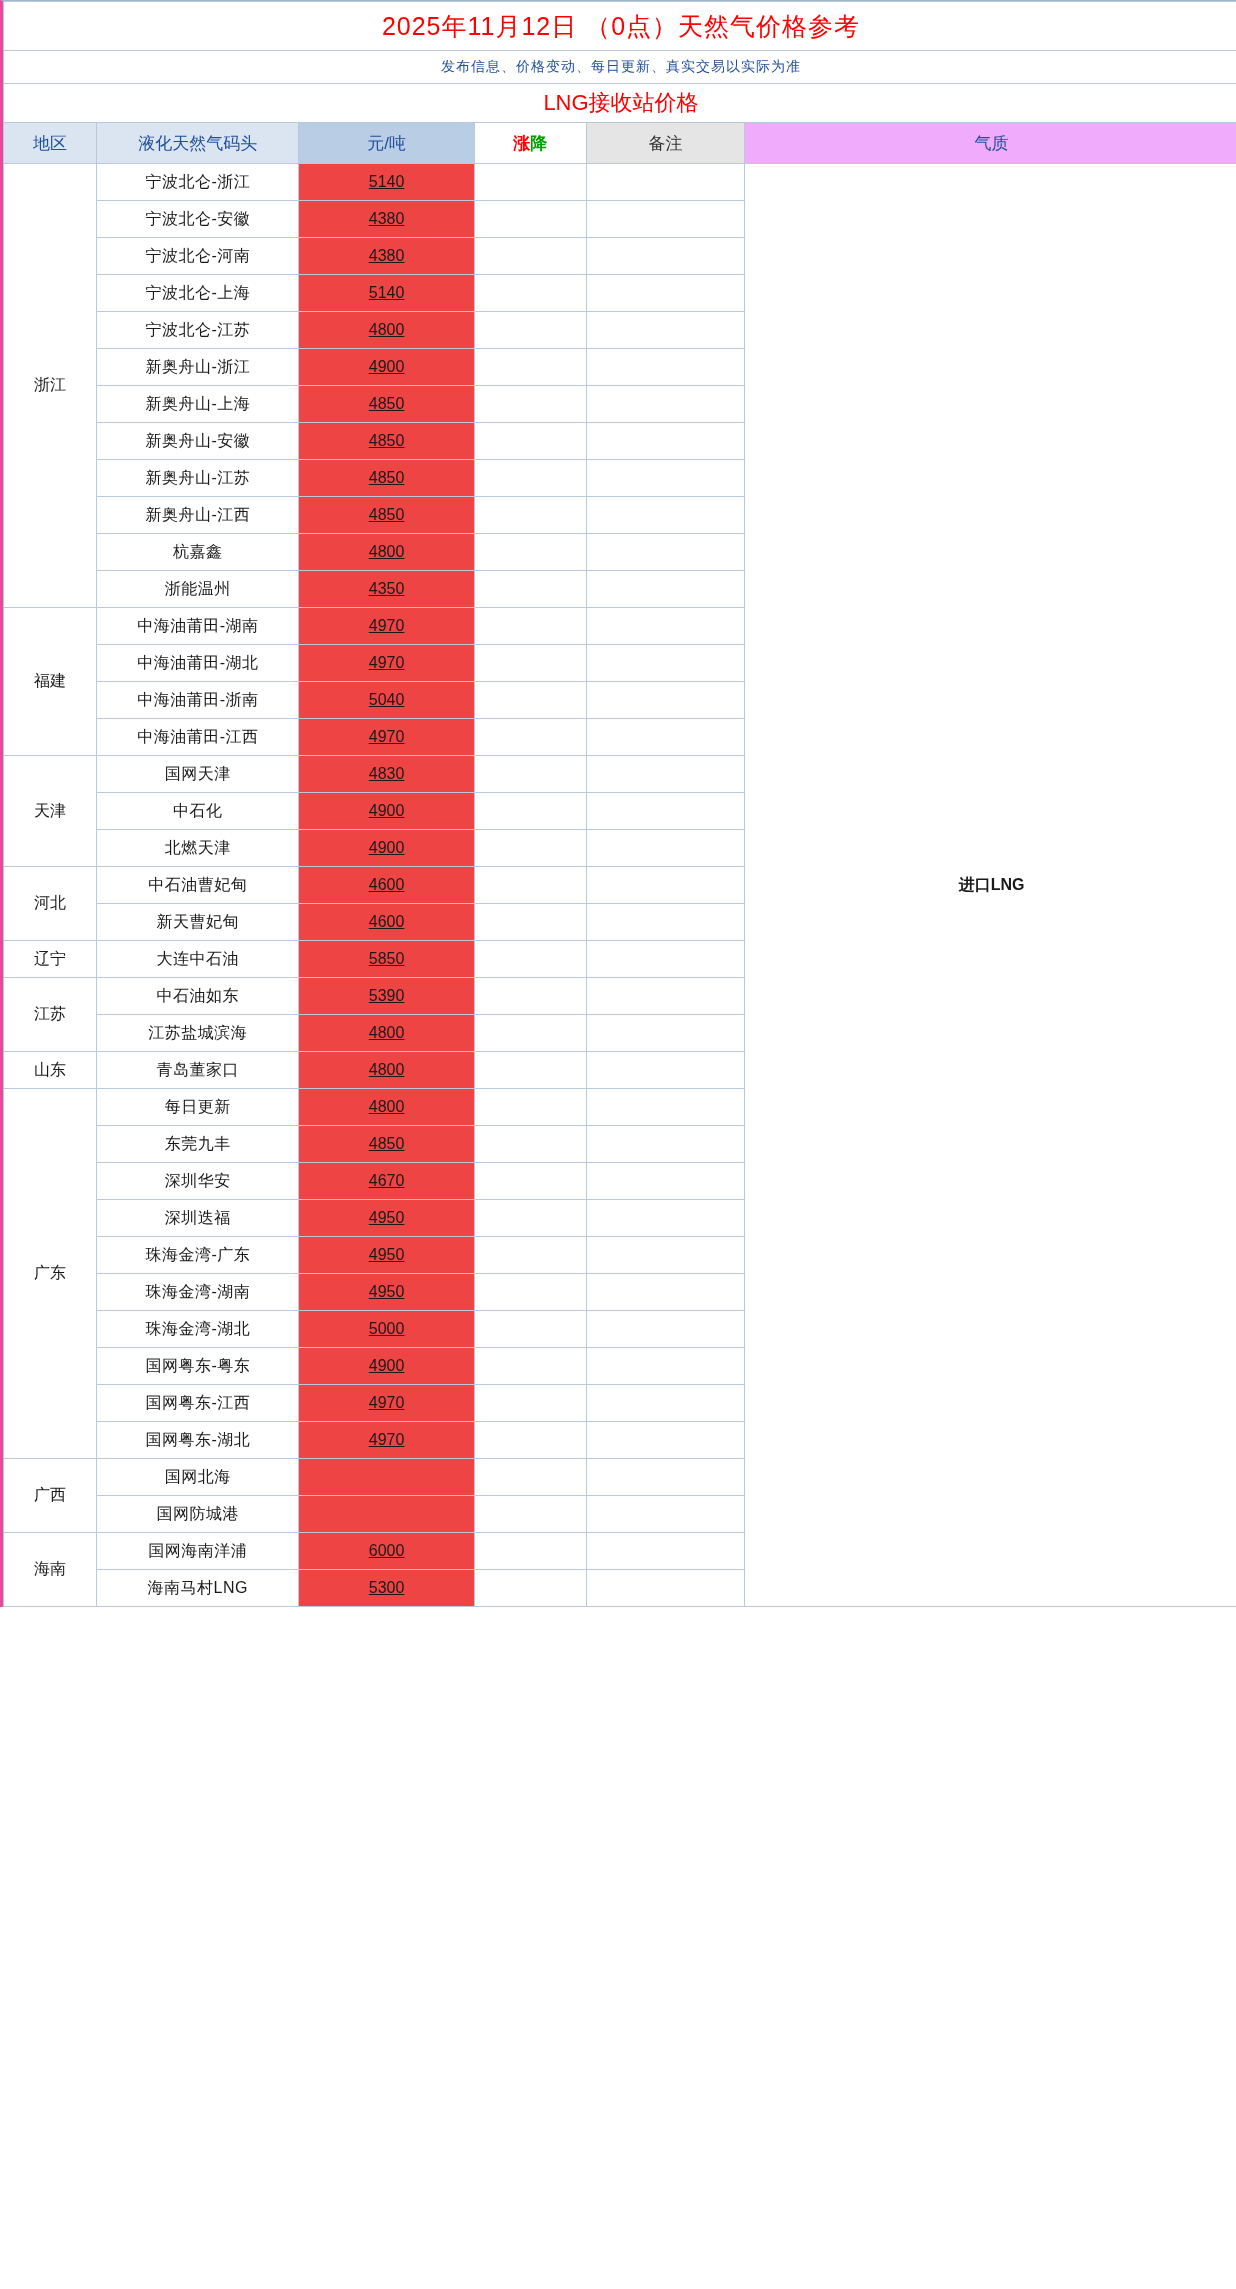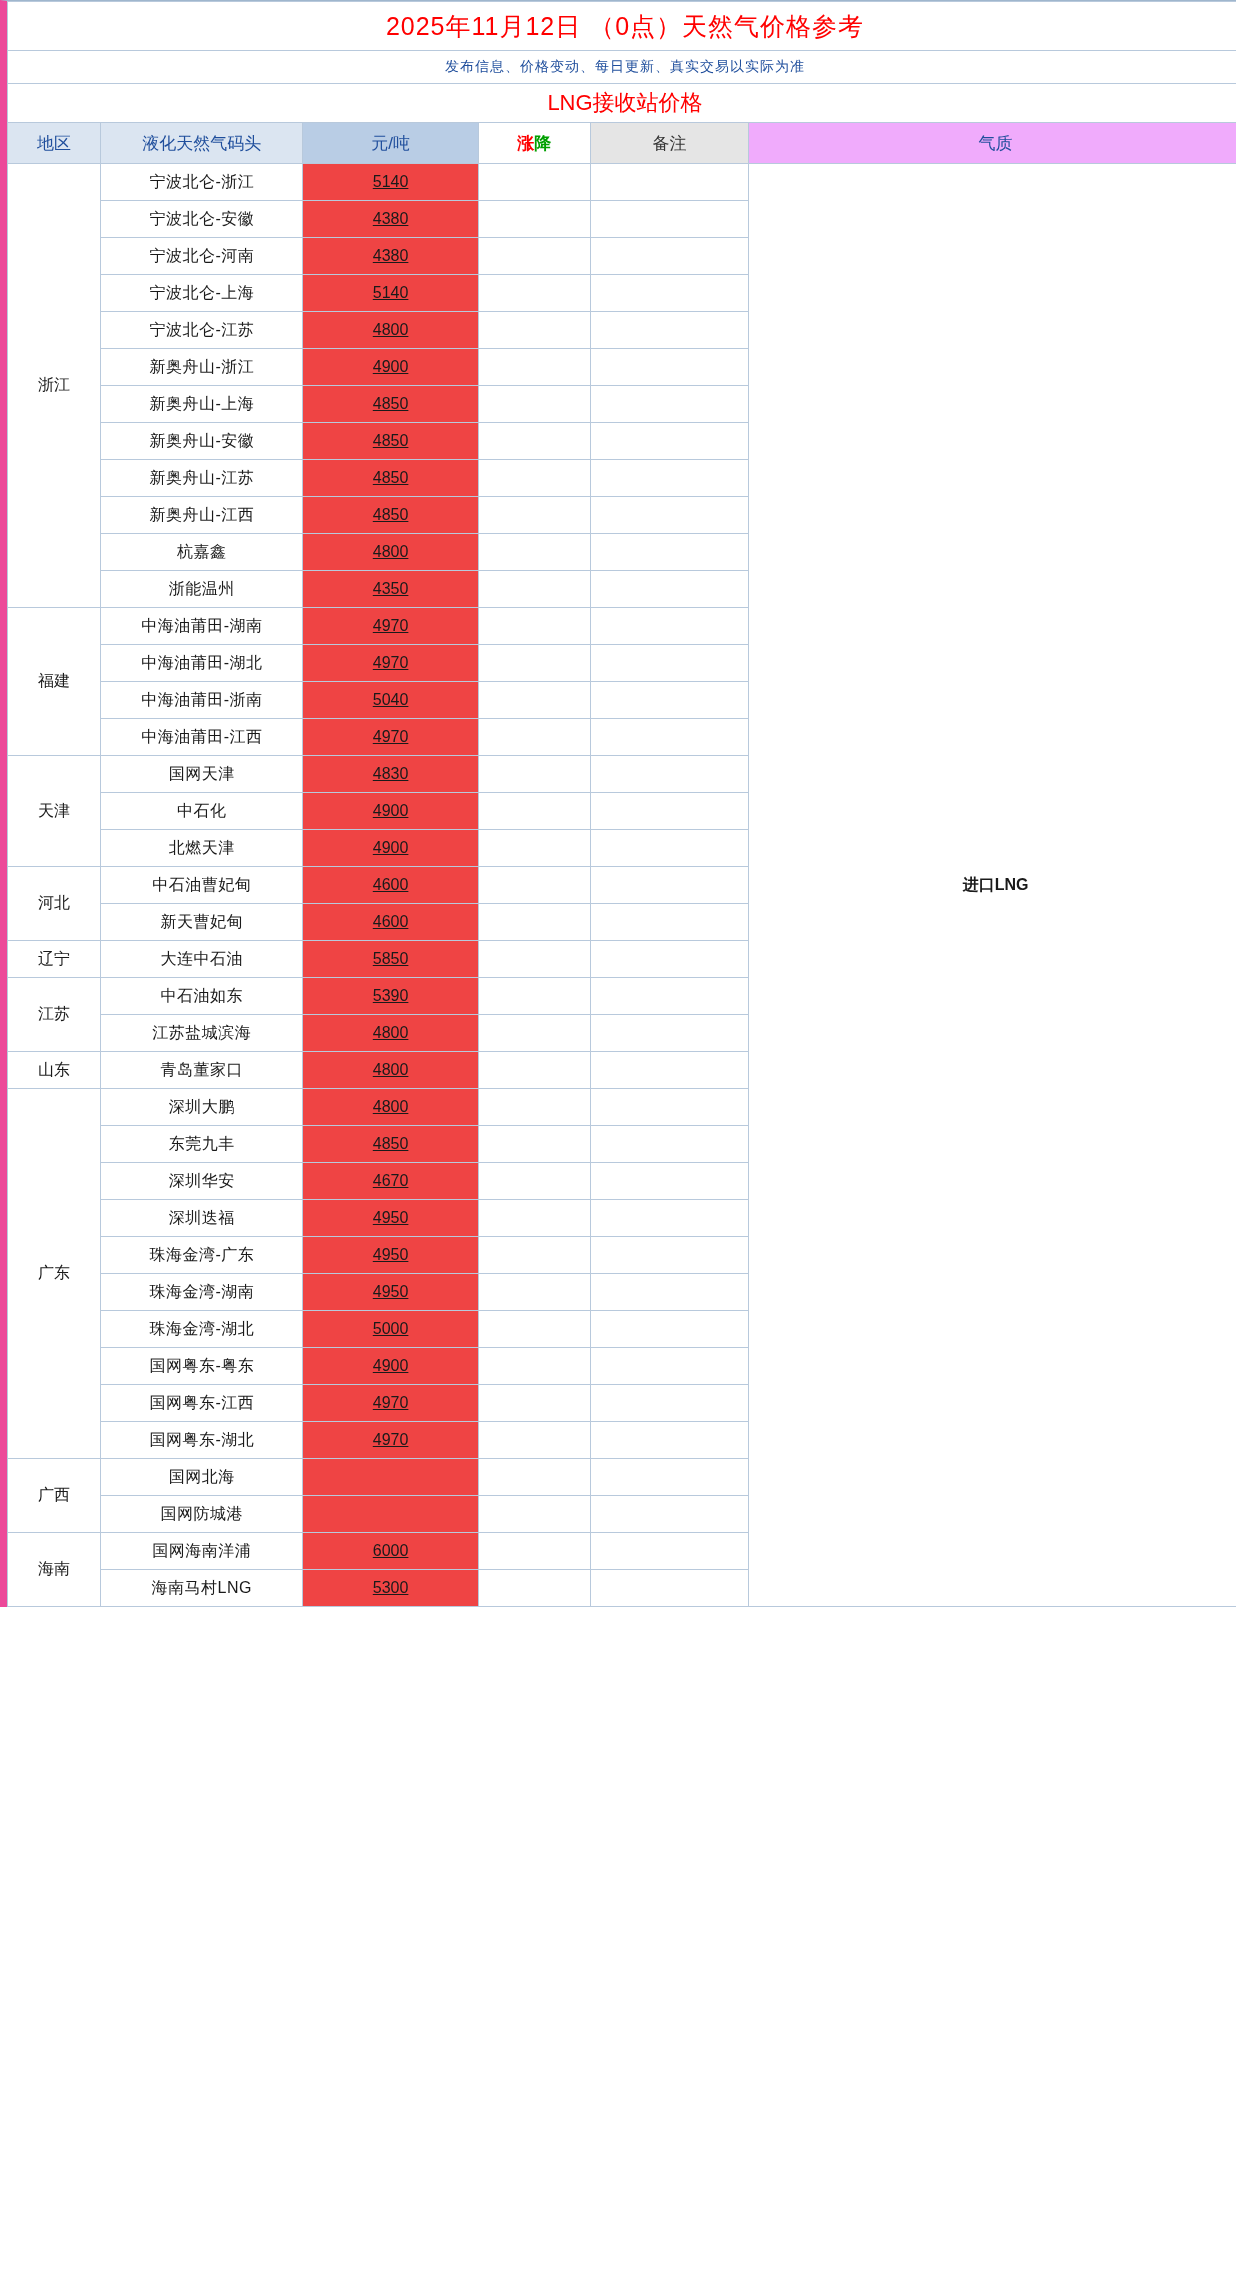--- a/index.html
+++ b/index.html
@@ -7,21 +7,21 @@
     padding: 0;
     background: #ffffff;
   }
   body {
     font-family: "Liberation Sans", "DejaVu Sans", sans-serif;
     width: 1236px;
   }
   .sheet {
     width: 1236px;
     box-sizing: border-box;
-    border-left: 7px solid #ec4899;
+    border-left: 3px solid #ec4899;
     border-top: 1px solid #9fb6cd;
   }
   table.grid {
     border-collapse: collapse;
     width: 1236px;
     table-layout: fixed;
   }
   table.grid td, table.grid th {
     border: 1px solid #b8c9dc;
     padding: 0;
@@ -304,21 +304,21 @@
         </tr>
         <tr class="data">
           <td class="region" rowspan="1">山东</td>
           <td class="terminal">青岛董家口</td>
           <td class="price">4800</td>
           <td class="change"></td>
           <td class="note"></td>
         </tr>
         <tr class="data">
           <td class="region" rowspan="10">广东</td>
-          <td class="terminal">深圳大鹏</td>
+          <td class="terminal">每日更新</td>
           <td class="price">4800</td>
           <td class="change"></td>
           <td class="note"></td>
         </tr>
         <tr class="data">
           <td class="terminal">东莞九丰</td>
           <td class="price">4850</td>
           <td class="change"></td>
           <td class="note"></td>
         </tr>

